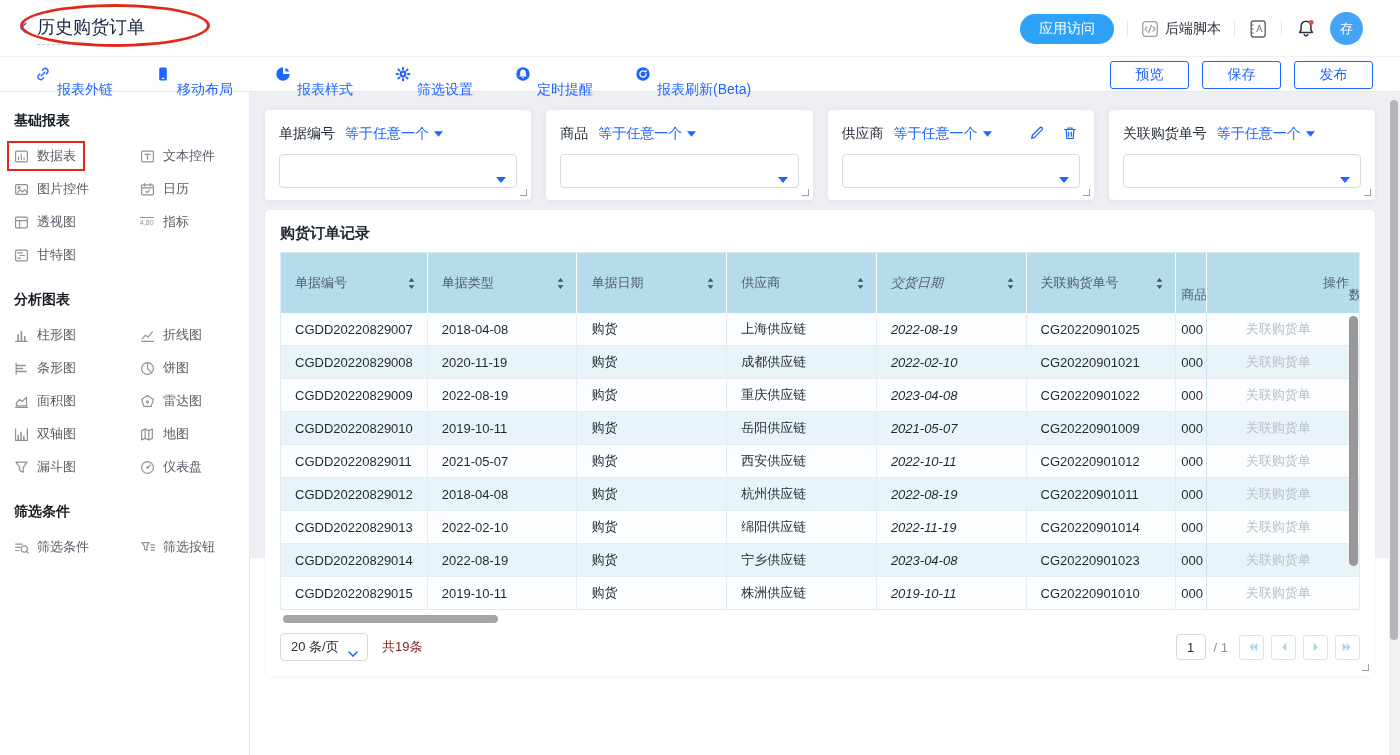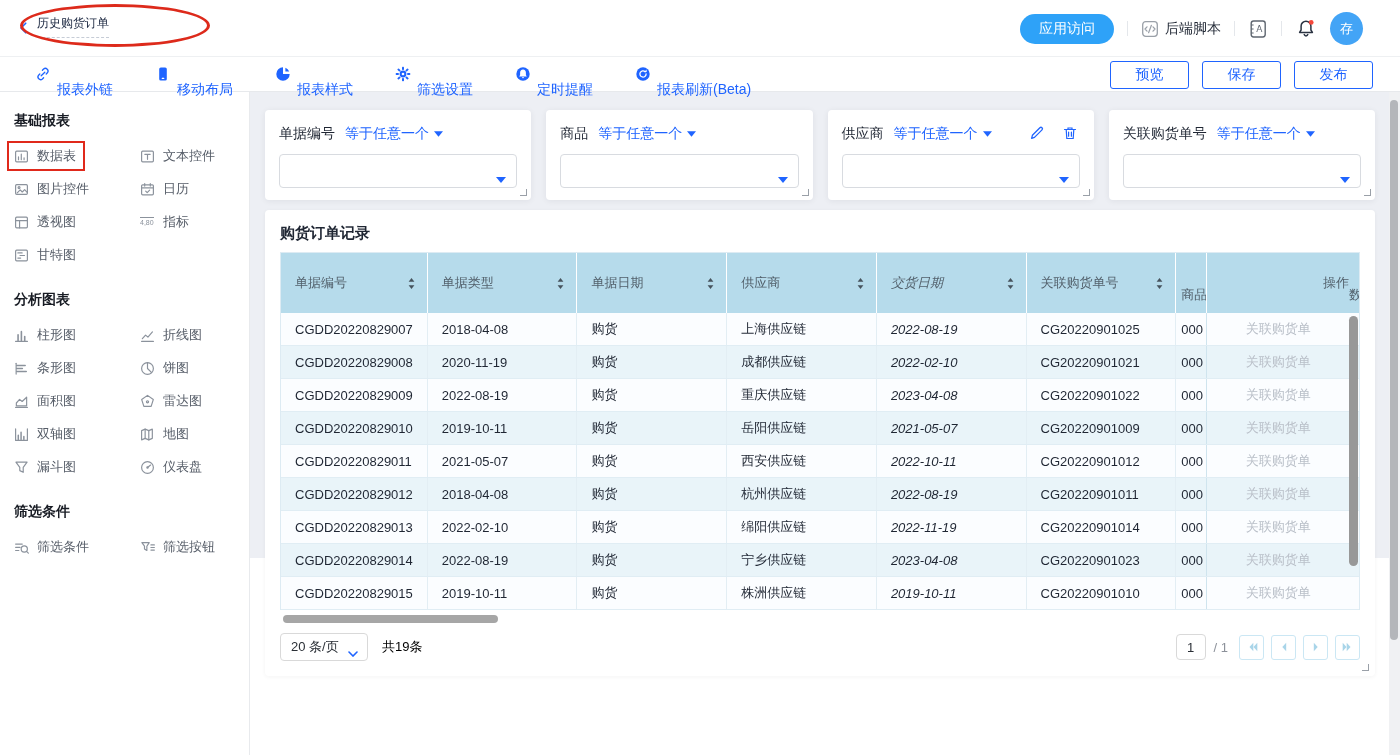--- a/index.html
+++ b/index.html
@@ -3,21 +3,21 @@
 <meta charset="utf-8">
 <style>
   * { margin:0; padding:0; box-sizing:border-box; }
   html,body { width:1400px; height:755px; }
   body { font-family:"Liberation Sans","DejaVu Sans",sans-serif; background:#fff; }
   .page { position:relative; width:1400px; height:755px; overflow:hidden; background:#fff; }
 
   
   .topbar { position:absolute; left:0; top:0; width:1400px; height:57px; background:#fff; border-bottom:1px solid #eef0f2; z-index:5; }
   .back-ico { position:absolute; left:17px; top:20px; width:14px; height:16px; cursor:pointer; }
-  .page-title { position:absolute; left:37px; top:15px; font-size:12px; color:#17233d; padding-bottom:5px; border-bottom:1px dashed #c6ccd6; }
+  .page-title { position:absolute; left:37px; top:15px; font-size:18px; color:#17233d; padding-bottom:5px; border-bottom:1px dashed #c6ccd6; }
   .red-ellipse { position:absolute; left:20px; top:4px; width:190px; height:43px; border:3px solid #dd2a1b; border-radius:50%; pointer-events:none; }
   .top-right { position:absolute; right:37px; top:0; height:57px; display:flex; align-items:center; gap:13px; }
   .pill-btn { background:#2ea2f8; color:#fff; font-size:14px; padding:6px 19px; border-radius:16px; cursor:pointer; }
   .vsep { width:1px; height:15px; background:#e4e7eb; }
   .code-group { display:flex; align-items:center; gap:6px; cursor:pointer; }
   .code-group em { font-style:normal; font-size:14px; color:#1f2633; }
   .ico18 { width:18px; height:18px; display:inline-block; }
   .ico20 { width:20px; height:20px; display:inline-block; }
   .bell-wrap { width:22px; height:22px; cursor:pointer; }
   .avatar { width:33px; height:33px; border-radius:50%; background:#43a4f6; color:#fff; font-size:13px; display:flex; align-items:center; justify-content:center; cursor:pointer; }
@@ -72,21 +72,21 @@
   .td { display:flex; align-items:center; font-size:13px; color:#1f2633; overflow:hidden; white-space:nowrap; }
   .td.c0,.td.c1,.td.c2,.td.c3,.td.c4,.td.c5 { padding-left:14px; border-right:1px solid #e3eef4; }
   .td.c6 { padding-left:5px; border-right:1px solid #cfe4ee; }
   .td.c7 { justify-content:center; color:#b9bfc8; cursor:pointer; }
   .v-thumb { position:absolute; right:1px; top:63px; width:9px; height:250px; background:#989898; border-radius:5px; cursor:grab; }
   .h-scroll { position:relative; width:1080px; height:12px; margin-top:3px; }
   .h-thumb { position:absolute; left:3px; top:2px; width:215px; height:8px; background:#a6a6a6; border-radius:4px; cursor:grab; }
   .pagebar { display:flex; align-items:center; margin-top:7px; height:30px; }
   .psize { position:relative; width:88px; height:28px; border:1px solid #d9d9d9; border-radius:4px; font-size:13px; color:#2a2f36; display:flex; align-items:center; padding-left:10px; cursor:pointer; }
   .psize .p-caret { position:absolute; right:9px; top:11px; width:10px; height:6px; }
-  .ptotal { margin-left:14px; font-size:13px; color:#000000; }
+  .ptotal { margin-left:14px; font-size:13px; color:#7f1d1d; }
   .pright { margin-left:auto; display:flex; align-items:center; gap:7px; }
   .pnum { width:30px; height:26px; border:1px solid #d9d9d9; border-radius:4px; font-size:13px; color:#2a2f36; display:flex; align-items:center; justify-content:center; }
   .pslash { font-size:13px; color:#8c919a; margin:0 4px 0 1px; }
   .navbtn { width:25px; height:25px; border:1px solid #cbe7f4; border-radius:3px; background:#fff; display:flex; align-items:center; justify-content:center; cursor:pointer; }
   .panel .resize-handle { right:6px; bottom:5px; }
 
   
   .page-scroll { position:absolute; right:0; top:92px; width:11px; height:663px; background:#f0f1f3; }
   .page-scroll .thumb { position:absolute; left:1px; top:8px; width:8px; height:540px; background:#b4b6ba; border-radius:4px; cursor:grab; }
 </style>

